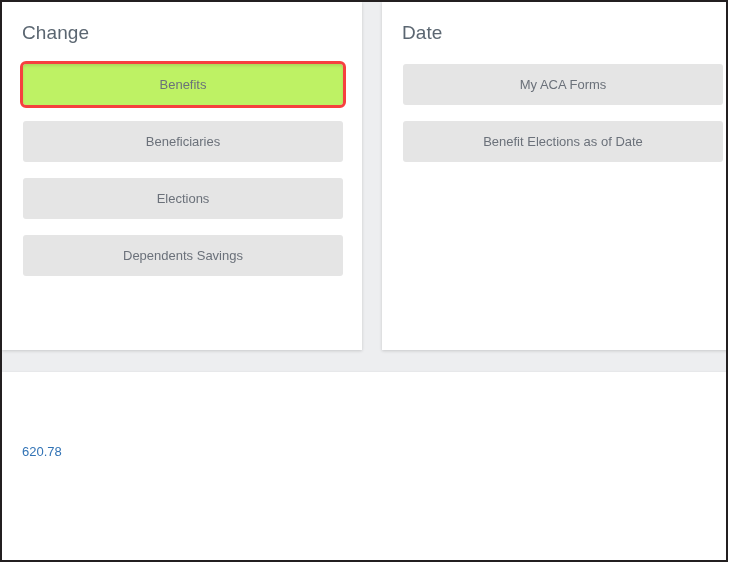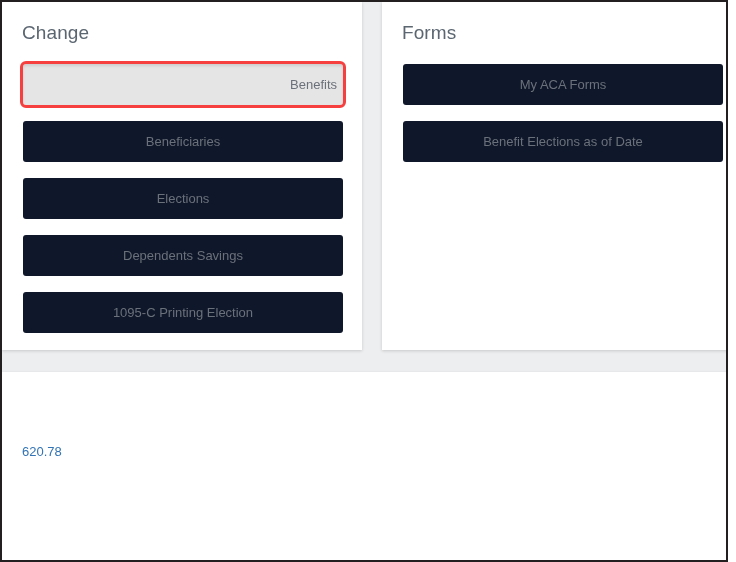--- a/index.html
+++ b/index.html
@@ -76,43 +76,42 @@
     right: 19px;
   }
 
   .wd-button {
     display: block;
     width: 100%;
     box-sizing: border-box;
     height: 41px;
     line-height: 41px;
     margin-bottom: 16px;
-    background: #0f172a;
+    background: #e5e5e5;
     border: none;
     border-radius: 3px;
     text-align: center;
     font-family: "Liberation Sans", sans-serif;
     font-size: 13px;
     color: #6b717a;
     white-space: nowrap;
     overflow: hidden;
     text-overflow: ellipsis;
     cursor: pointer;
     padding: 0 6px;
   }
   .wd-button:last-child { margin-bottom: 18px; }
 
   
   .wd-button.highlighted {
     position: relative;
     outline: 3px solid #f6403f;
     outline-offset: 0px;
-    background: #e5e5e5;
+    background: #bef264;
     box-shadow: inset 0 2px 3px rgba(0,0,0,0.10);
-    text-align: right;
   }
 
   
   .cost-panel {
     position: absolute;
     left: 0;
     top: 370px;
     width: 732px;
     height: 188px;
     background: #ffffff;
@@ -149,26 +148,25 @@
   <div class="panel-row">
 
     <section class="panel change-panel">
       <h2 class="panel-title">Change</h2>
 
       <div class="btn-stack">
         <button class="wd-button highlighted">Benefits</button>
         <button class="wd-button">Beneficiaries</button>
         <button class="wd-button">Elections</button>
         <button class="wd-button">Dependents Savings</button>
-        <button class="wd-button">1095-C Printing Election</button>
       </div>
     </section>
 
     <section class="panel view-panel">
-      <h2 class="panel-title">Forms</h2>
+      <h2 class="panel-title">Date</h2>
 
       <div class="btn-stack">
         <button class="wd-button">My ACA Forms</button>
         <button class="wd-button">Benefit Elections as of Date</button>
       </div>
     </section>
 
   </div>
 
   <section class="cost-panel">

